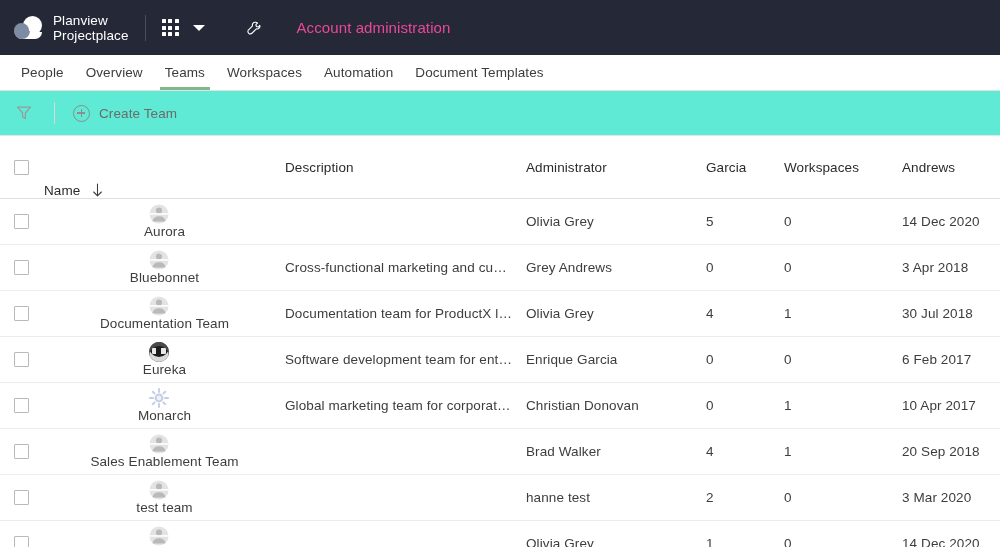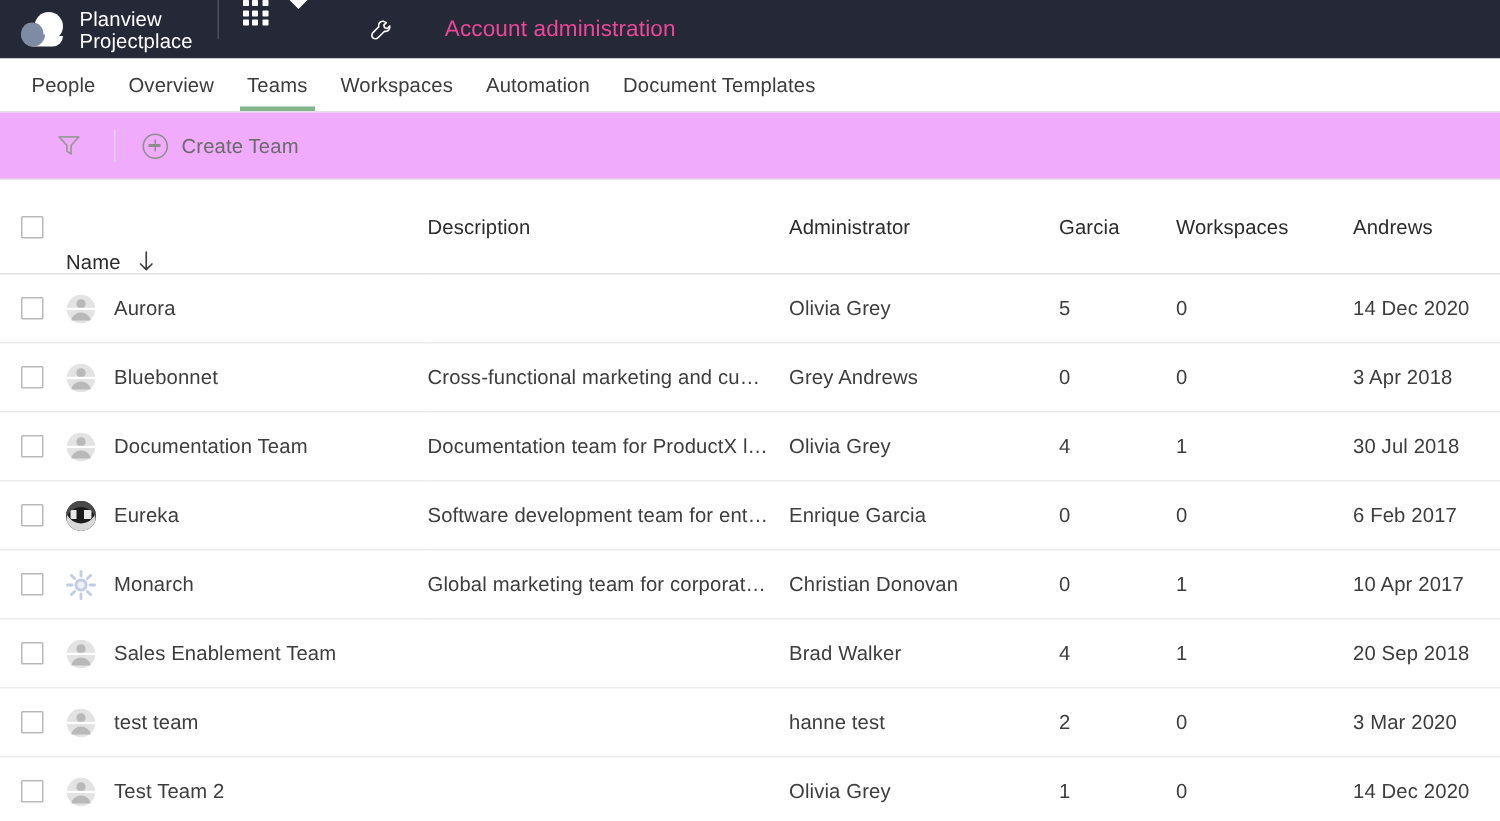--- a/index.html
+++ b/index.html
@@ -7,23 +7,24 @@
     margin: 0; padding: 0;
     width: 1000px; height: 547px;
     overflow: hidden;
     background: #ffffff;
     font-family: "Liberation Sans", sans-serif;
     -webkit-font-smoothing: antialiased;
   }
 
   
   .appbar {
-    height: 39px;
+    height: 55px;
     background: #252836;
     display: flex;
+    align-items: center;
     padding-left: 14px;
     color: #ffffff;
   }
   .brand { display: flex; align-items: center; }
   .brand-logo { width: 30px; height: 26px; position: relative; margin-right: 9px; }
   .brand-logo .c1 {
     position: absolute; left: 0; top: 8px;
     width: 15px; height: 15px; border-radius: 50%;
     background: #7d8ba3;
   }
@@ -83,23 +84,23 @@
     cursor: pointer; position: relative;
     letter-spacing: .1px;
   }
   .tab.active::after {
     content: ""; position: absolute; left: 6px; right: 6px; bottom: 0;
     height: 3px; background: #84b58c;
   }
 
   
   .toolbar {
-    height: 45px; background: #f0abfc;
+    height: 45px; background: #5eead4;
     border-bottom: 1px solid #e6e6e6;
-    display: flex; align-items: center; padding-left: 36px;
+    display: flex; align-items: center; padding-left: 14px;
   }
   .tb-filter { cursor: pointer; display: flex; align-items: center; }
   .tb-divider { width: 1px; height: 22px; background: #d8d8d8; margin: 0 18px 0 20px; }
   .tb-create { display: flex; align-items: center; cursor: pointer; }
   .plus-circle {
     width: 17px; height: 17px; border-radius: 50%;
     border: 1.3px solid #8d8d8d; position: relative; margin-right: 9px;
   }
   .plus-circle::before, .plus-circle::after {
     content: ""; position: absolute; background: #8d8d8d;
@@ -135,21 +136,21 @@
   }
   .name-head { display: flex; align-items: center; margin-top: 47px; }
   .sort-arrow { margin-left: 11px; display: flex; }
 
   tbody td {
     height: 46px;
     font-size: 13.5px; color: #3d3d3d;
     border-bottom: 1px solid #ececec;
     letter-spacing: .1px;
   }
-  .name-cell { display: flex; align-items: center; }
+  .name-cell { display: flex; align-items: center; flex-direction: column; }
   .avatar {
     width: 20px; height: 20px; border-radius: 50%;
     margin-right: 12px; flex: 0 0 auto; overflow: hidden;
     position: relative; background: transparent;
   }
   .av-default svg { display: block; }
   .av-dark {
     background: #1b1b1b;
     box-shadow: inset 0 4px 0 0 #4a4a4a, inset 0 -5px 0 0 #d8d8d8;
   }

